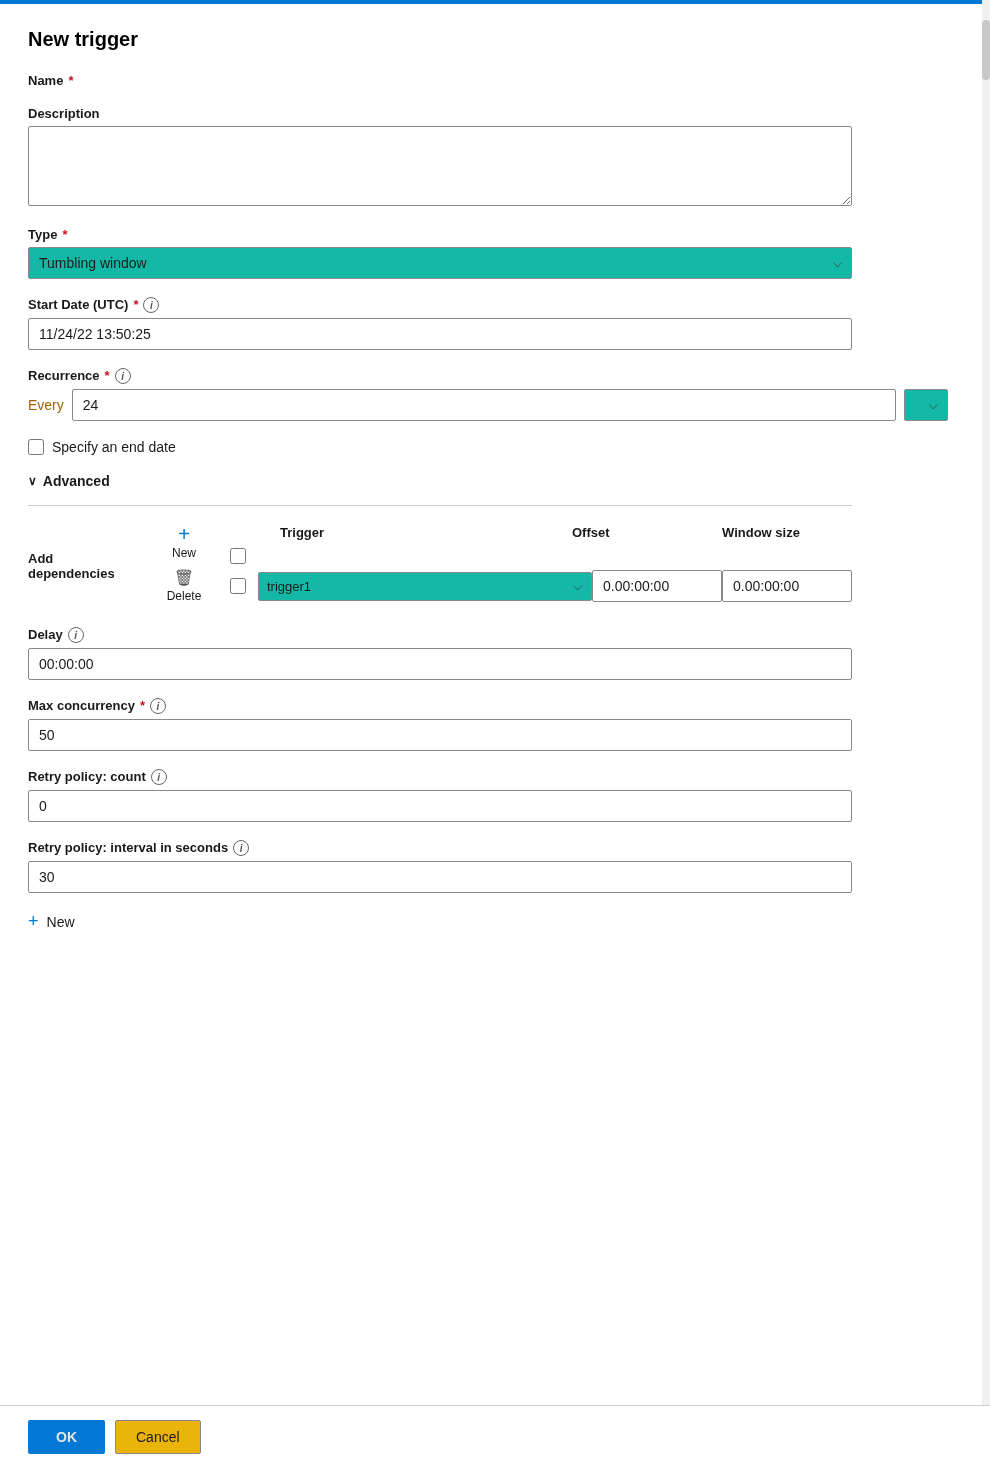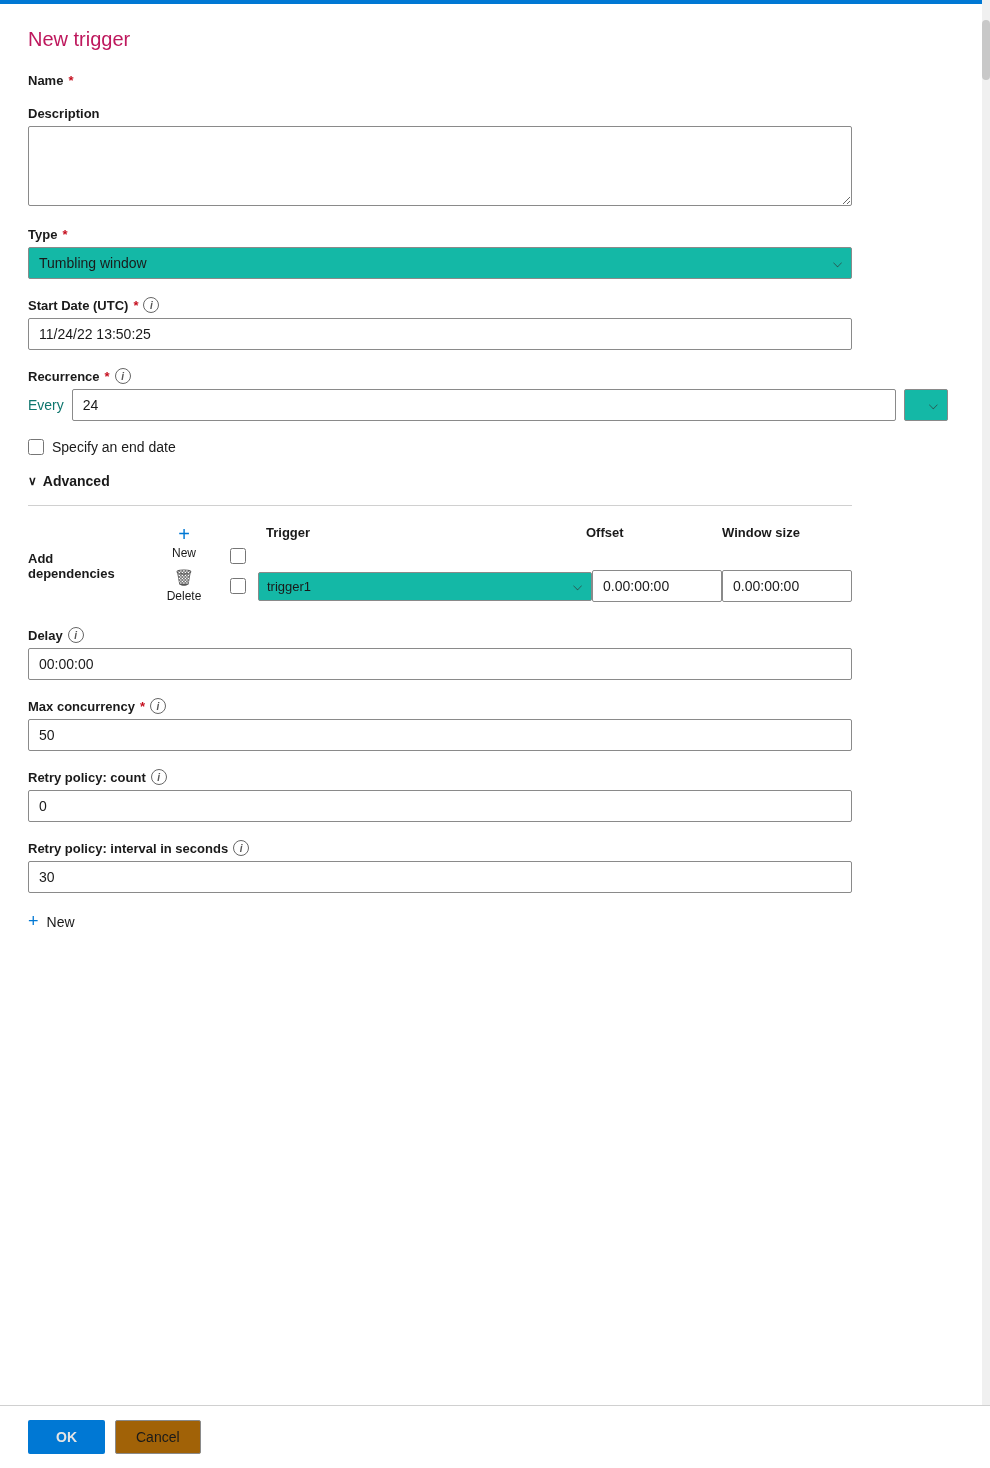--- a/index.html
+++ b/index.html
@@ -16,30 +16,29 @@
       height: 4px;
       background: #0078d4;
       width: 100%;
     }
     .panel {
       padding: 24px 28px 100px 28px;
       max-width: 880px;
     }
     .panel-title {
       font-size: 20px;
-      font-weight: 400;
+      font-weight: 700;
       margin-bottom: 22px;
-      color: #be185d;
+      color: #000000;
     }
     .field-label {
       font-weight: 600;
       font-size: 13px;
       margin-bottom: 5px;
       display: flex;
-      align-items: center;
       gap: 5px;
     }
     .required {
       color: #c50f1f;
     }
     .info-icon {
       display: inline-flex;
       align-items: center;
       justify-content: center;
       width: 16px;
@@ -89,21 +88,21 @@
       font-size: 12px;
     }
     .recurrence-row {
       display: flex;
       align-items: center;
       gap: 8px;
     }
     .recurrence-row .every-label {
       font-size: 14px;
       white-space: nowrap;
-      color: #0f766e;
+      color: #a16207;
     }
     .recurrence-input {
       width: 220px;
       flex-shrink: 0;
     }
     .recurrence-select-wrapper {
       flex: 1;
       position: relative;
     }
     .checkbox-row {
@@ -179,21 +178,21 @@
     .dep-btn .trash-icon {
       font-size: 16px;
       color: #555;
     }
     .dep-table {
       flex: 1;
     }
     .dep-table-header {
       display: grid;
       grid-template-columns: 28px 1fr 130px 130px;
-      gap: 6px;
+      gap: 20px;
       font-weight: 600;
       font-size: 13px;
       margin-bottom: 8px;
       padding-left: 2px;
     }
     .dep-table-row {
       display: grid;
       grid-template-columns: 28px 1fr 130px 130px;
       align-items: center;
     }
@@ -228,21 +227,21 @@
       background: #0078d4;
       color: #e5e5e5;
       border: none;
       padding: 8px 28px;
       font-size: 14px;
       font-weight: 600;
       cursor: pointer;
       border-radius: 2px;
     }
     .btn-cancel {
-      background: #a16207;
+      background: #eab308;
       color: #1a1a1a;
       border: 1px solid #8a8a8a;
       padding: 8px 20px;
       font-size: 14px;
       cursor: pointer;
       border-radius: 2px;
     }
     .scrollbar-right {
       position: absolute;
       right: 0;

